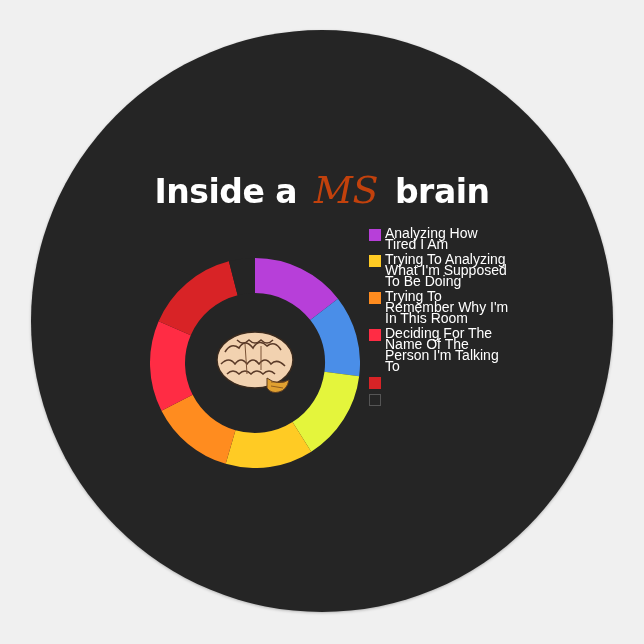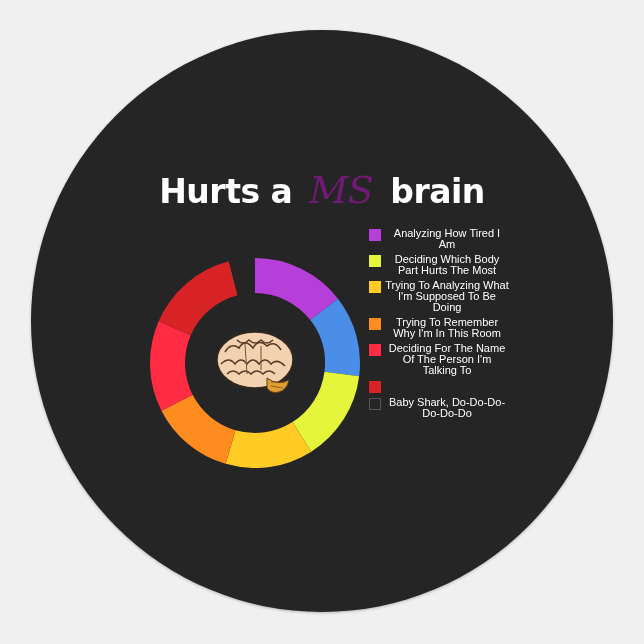--- a/index.html
+++ b/index.html
@@ -23,21 +23,21 @@
       left: 0; top: 168px;
       width: 644px;
       text-align: center;
       font-family: "DejaVu Sans", sans-serif;
       font-weight: bold;
       font-size: 33px;
       color: #ffffff;
       letter-spacing: -0.5px;
     }
     .title .hl {
-      color: #701a75;
+      color: #c2410c;
       font-family: "DejaVu Serif", serif;
       font-style: italic;
       font-weight: normal;
       font-size: 38px;
       margin: 12px 6px;
     }
     .donut {
       position: absolute;
       left: 150px; top: 258px;
       width: 210px; height: 210px;
@@ -55,32 +55,31 @@
     .swatch {
       flex: 0 0 12px;
       width: 12px; height: 12px;
       margin-top: 1px;
       margin-right: 4px;
       box-sizing: border-box;
     }
     .swatch.empty { border: 1px solid #555; background: #252525; }
     .legend-label {
       color: #ffffff;
-      font-size: 11px;
+      font-size: 14px;
       line-height: 11px;
-      text-align: center;
     }
   </style>
 </head>
 <body>
 
 <div class="sticker"></div>
 
 <div class="title">
-  <span>Hurts a</span>
+  <span>Inside a</span>
   <span class="hl">MS</span>
   <span>brain</span>
 </div>
 
 <svg class="donut" id="donut" viewBox="0 0 210 210">
   <g id="slices">
       <path d="M105,0 A105,105 0 0 1 187.9662762994475,40.64475936643747 L160.31085086629832,62.096506244291646 A70,70 0 0 0 105,35 Z" fill="#b73fd9"></path>
       <path d="M187.9662762994475,40.64475936643747 A105,105 0 0 1 209.17204363802017,118.15998952425193 L174.44802909201346,113.77332634950127 A70,70 0 0 0 160.31085086629832,62.096506244291646 Z" fill="#4a8ee8"></path>
       <path d="M209.17204363802017,118.15998952425193 A105,105 0 0 1 161.26181347279467,193.65443217771156 L142.50787564852976,164.10295478514104 A70,70 0 0 0 174.44802909201346,113.77332634950127 Z" fill="#e4f53c"></path>
       <path d="M161.26181347279467,193.65443217771156 A105,105 0 0 1 75.70593386588094,205.83083699607903 L85.47062257725396,172.220557997386 A70,70 0 0 0 142.50787564852976,164.10295478514104 Z" fill="#ffcb24"></path>
@@ -100,35 +99,30 @@
     <path d="M16,22 l14,0 M16,26 l12,2" stroke="#7a4a1a" stroke-width="0.8"></path>
   </g>
 </svg>
 
 <div class="legend">
   <div class="legend-item">
     <span class="swatch" style="background: rgb(183, 63, 217);"></span>
     <span class="legend-label">Analyzing How Tired I Am</span>
   </div>
   <div class="legend-item">
-    <span class="swatch" style="background: rgb(228, 245, 60);"></span>
-    <span class="legend-label">Deciding Which Body Part Hurts The Most</span>
-  </div>
-  <div class="legend-item">
     <span class="swatch" style="background: rgb(255, 203, 36);"></span>
     <span class="legend-label">Trying To Analyzing What I'm Supposed To Be Doing</span>
   </div>
   <div class="legend-item">
     <span class="swatch" style="background: rgb(255, 140, 31);"></span>
     <span class="legend-label">Trying To Remember Why I'm In This Room</span>
   </div>
   <div class="legend-item">
     <span class="swatch" style="background: rgb(255, 44, 68);"></span>
     <span class="legend-label">Deciding For The Name Of The Person I'm Talking To</span>
   </div>
   <div class="legend-item">
     <span class="swatch" style="background: rgb(216, 35, 38);"></span>
   </div>
   <div class="legend-item">
     <span class="swatch empty"></span>
-    <span class="legend-label">Baby Shark, Do-Do-Do-Do-Do-Do</span>
   </div>
 </div>
 
 </body></html>

